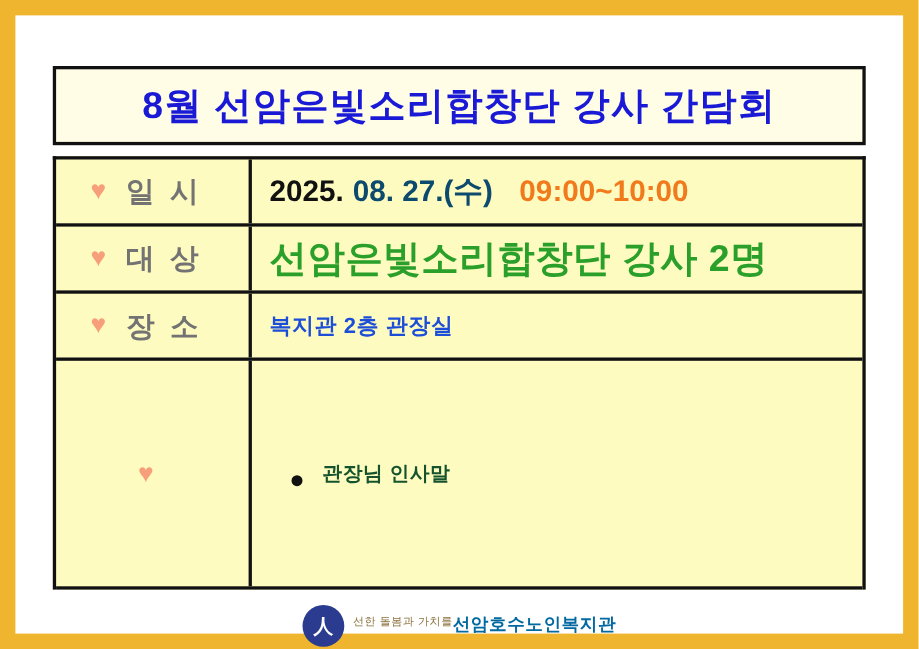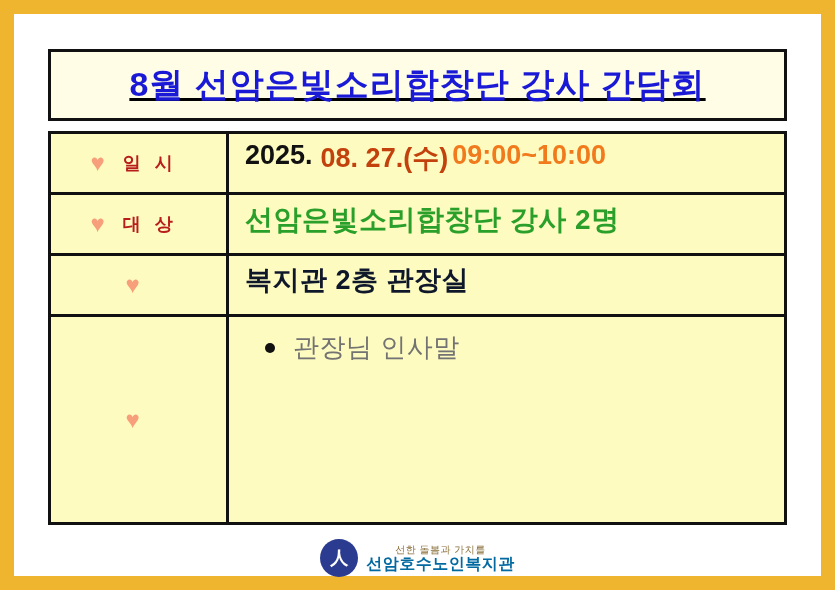--- a/index.html
+++ b/index.html
@@ -16,28 +16,27 @@
   .poster {
     position: relative;
     width: 835px;
     height: 590px;
     box-sizing: border-box;
     background: #ffffff;
     border: 14px solid #f0b52e;
     padding: 18px 22px 0 22px;
   }
   .title-box {
-    margin: 17px 12px 10px 12px;
+    margin: 28px 12px 10px 12px;
     border: 3px solid #111111;
     background: #fffde6;
     height: 66px;
     display: flex;
     align-items: center;
     justify-content: center;
-    text-decoration: underline;
   }
   .title-text {
     font-size: 34px;
     font-weight: bold;
     color: #1a1ad6;
     letter-spacing: 1px;
     white-space: nowrap;
   }
   .table {
     margin: 0 12px;
@@ -60,73 +59,74 @@
     box-sizing: border-box;
     padding: 4px 6px;
   }
   .heart {
     color: #f79e7a;
     font-size: 24px;
     margin-right: 12px;
     line-height: 1;
   }
   .label-text {
-    font-size: 18px;
-    font-weight: bold;
-    color: #b91c1c;
+    font-size: 26px;
+    font-weight: bold;
+    color: #737373;
     letter-spacing: 14px;
     padding-left: 6px;
   }
   .value-cell {
     flex: 1 1 auto;
     display: flex;
+    align-items: center;
     padding: 6px 0 6px 16px;
     box-sizing: border-box;
   }
   .v-date-prefix {
     font-size: 27px;
     font-weight: bold;
     color: #111111;
   }
   .v-date-mid {
     font-size: 27px;
     font-weight: bold;
-    color: #c2410c;
+    color: #0c4a6e;
     margin-left: 8px;
   }
   .v-date-time {
     font-size: 27px;
     font-weight: bold;
     color: #f07a1c;
-    margin-left: 4px;
+    margin-left: 24px;
   }
   .v-green {
-    font-size: 28px;
+    font-size: 34px;
     font-weight: bold;
     color: #2aa02a;
     letter-spacing: 0.5px;
   }
   .v-orange {
-    font-size: 27px;
-    font-weight: bold;
-    color: #0f172a;
+    font-size: 20px;
+    font-weight: bold;
+    color: #1d4ed8;
     letter-spacing: 0.5px;
   }
   .content-row {
     min-height: 205px;
   }
   .content-list {
     list-style: none;
     margin: 0;
     padding: 6px 0 6px 18px;
   }
   .content-list li {
-    font-size: 26px;
-    font-weight: normal;
-    color: #737373;
+    font-size: 18px;
+    font-weight: bold;
+    color: #14532d;
     line-height: 1.42;
     position: relative;
     padding-left: 30px;
     letter-spacing: 0.5px;
   }
   .content-list li::before {
     content: "";
     position: absolute;
     left: 2px;
     top: 14px;
@@ -150,24 +150,23 @@
     display: flex;
     align-items: center;
     justify-content: center;
     color: #ffffff;
     font-size: 18px;
     font-weight: bold;
     flex: 0 0 38px;
   }
   .footer-texts {
     display: flex;
-    flex-direction: column;
+    flex-direction: row;
     justify-content: center;
     line-height: 1.1;
-    text-align: center;
   }
   .footer-top {
     font-size: 10px;
     color: #8a6f3a;
     letter-spacing: 0.5px;
   }
   .footer-main {
     font-size: 16px;
     font-weight: bold;
     color: #0369a1;
@@ -203,20 +202,21 @@
         <span class="label-text">대상</span>
       </div>
       <div class="value-cell">
         <span class="v-green">선암은빛소리합창단 강사 2명</span>
       </div>
     </div>
 
     <div class="row">
       <div class="label-cell">
         <span class="heart">♥</span>
+        <span class="label-text">장소</span>
       </div>
       <div class="value-cell">
         <span class="v-orange">복지관 2층 관장실</span>
       </div>
     </div>
 
     <div class="row content-row">
       <div class="label-cell">
         <span class="heart">♥</span>
       </div>

